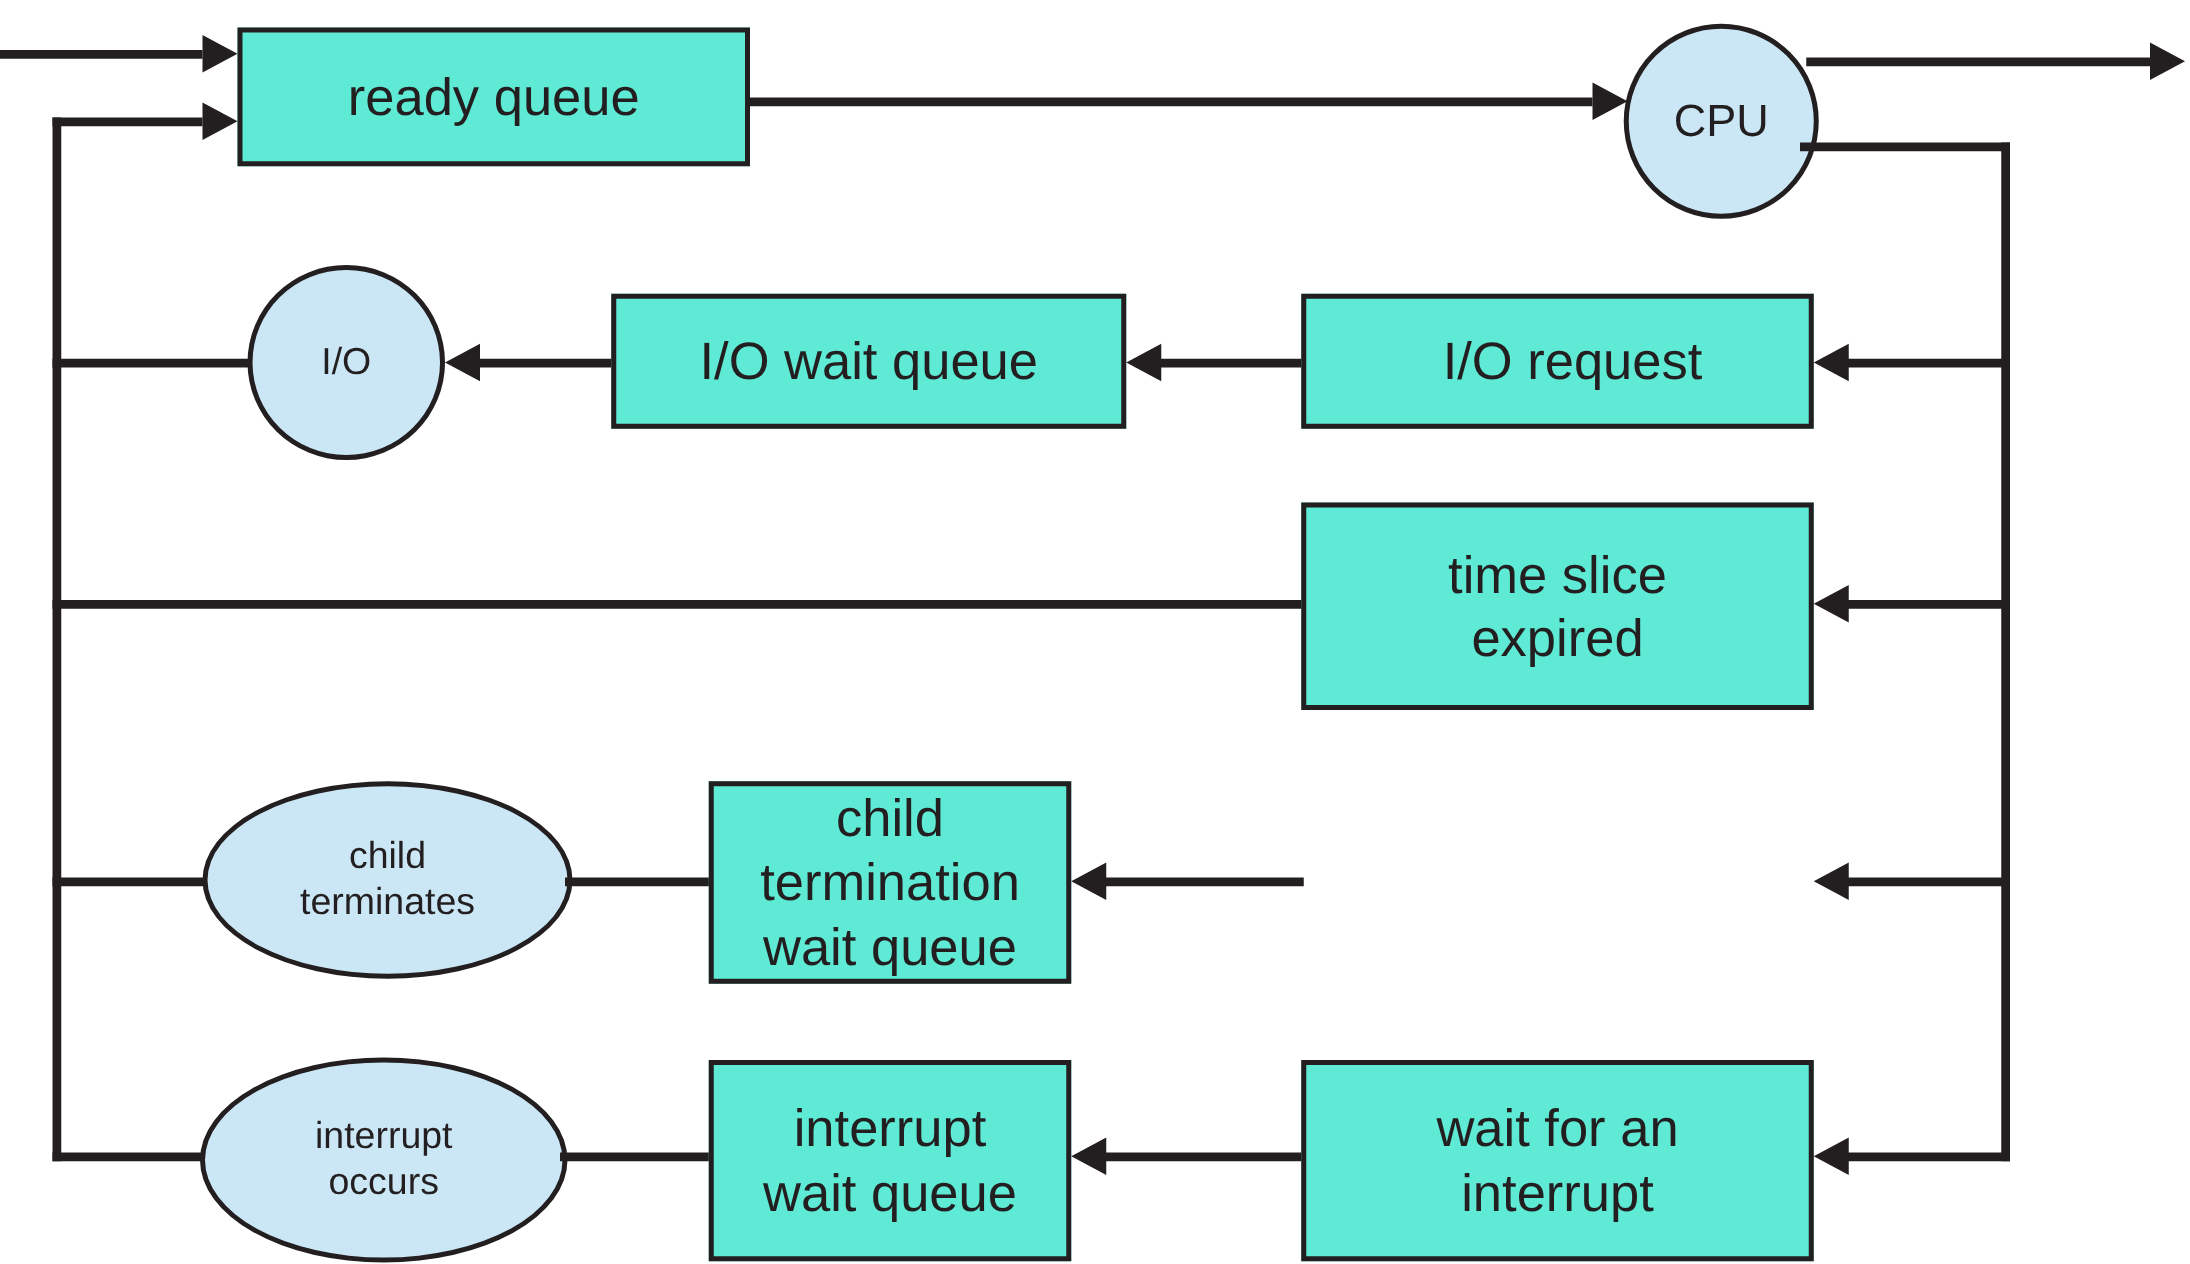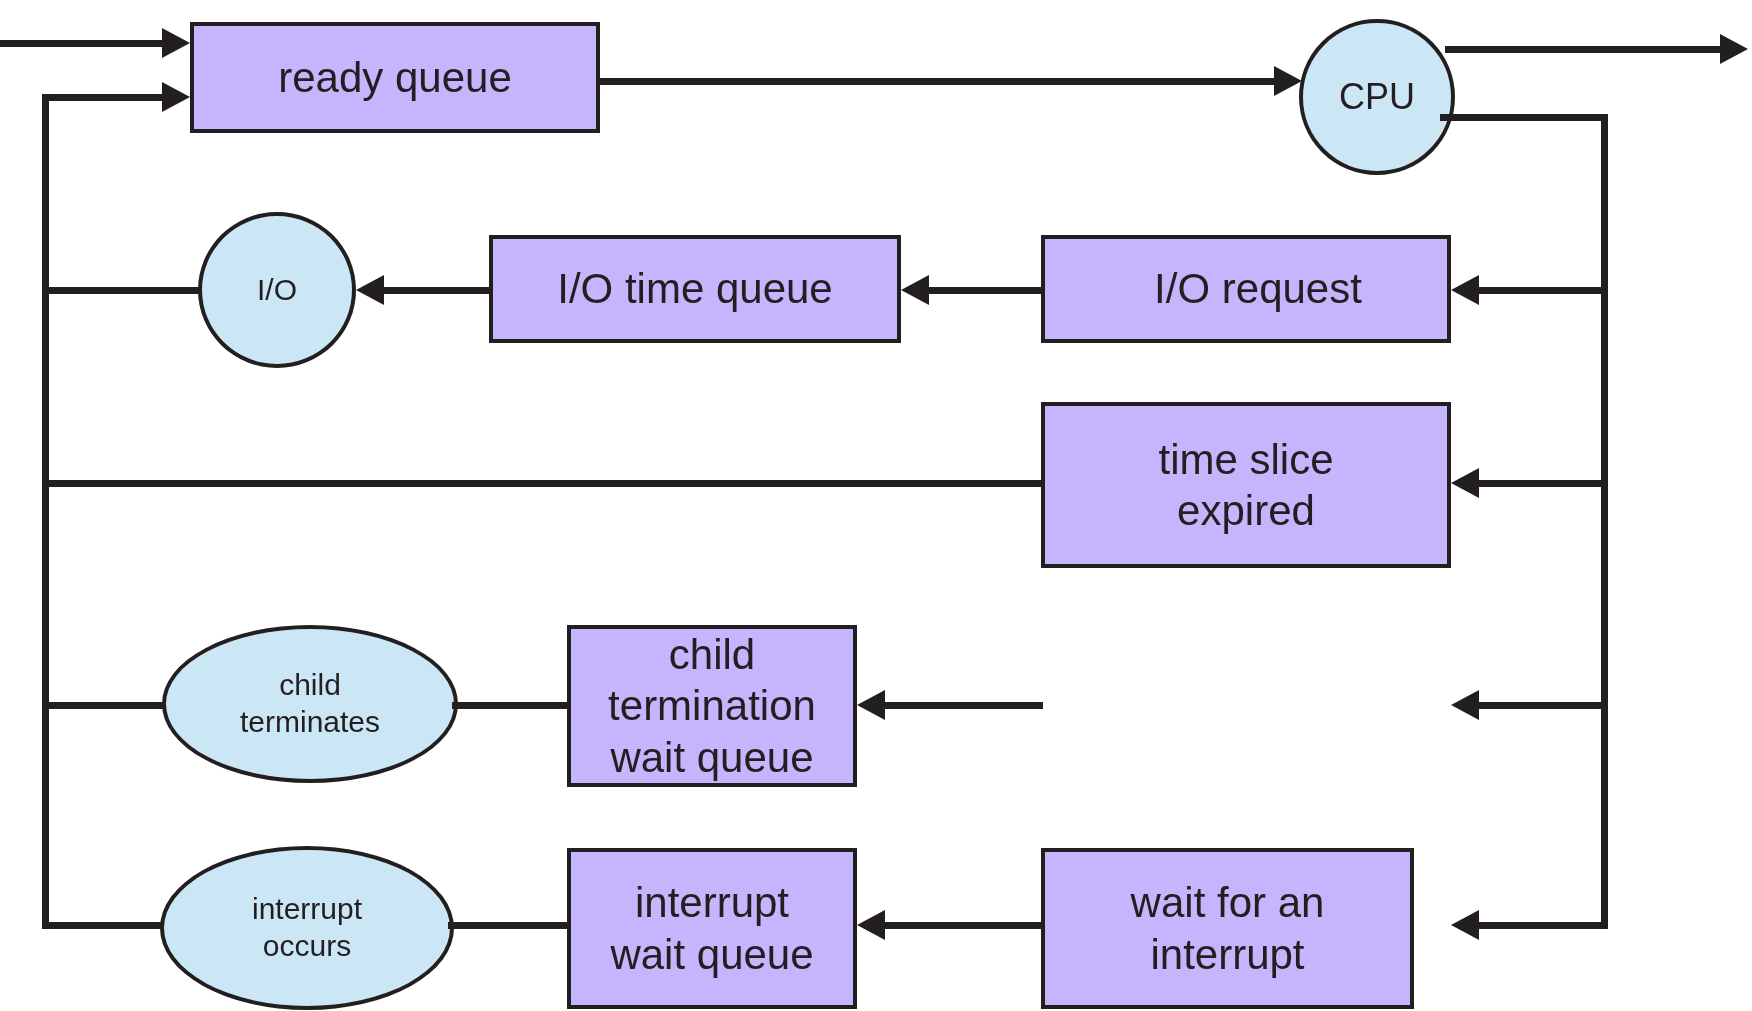--- a/index.html
+++ b/index.html
@@ -12,21 +12,21 @@
     width: 1752px;
     height: 1011px;
     background: #ffffff;
     overflow: hidden;
     font-family: "Liberation Sans", "DejaVu Sans", sans-serif;
     color: #231f20;
   }
   .node-box {
     position: absolute;
     box-sizing: border-box;
-    background: #c4b5fd;
+    background: #5eead4;
     border: 4px solid #231f20;
     display: flex;
     align-items: center;
     justify-content: center;
     text-align: center;
     font-size: 42px;
     line-height: 1.22;
     white-space: pre-line;
     color: #231f20;
   }
@@ -98,21 +98,21 @@
 
   <div class="hline" style="left:1440px; top:114px; width:168px;"></div>
 
   <div class="hline" style="left:42px; top:287px; width:160px;"></div>
 
   <div class="node-oval" style="left:198px; top:212px; width:158px; height:156px;">I/O</div>
 
   <div class="ah-l" style="left:356px; top:275px;"></div>
   <div class="hline" style="left:382px; top:287px; width:108px;"></div>
 
-  <div class="node-box" style="left:489px; top:235px; width:412px; height:108px;">I/O time queue</div>
+  <div class="node-box" style="left:489px; top:235px; width:412px; height:108px;">I/O wait queue</div>
 
   <div class="ah-l" style="left:901px; top:275px;"></div>
   <div class="hline" style="left:927px; top:287px; width:116px;"></div>
 
   <div class="node-box" style="left:1041px; top:235px; width:410px; height:108px;padding-left:24px;">I/O request</div>
 
   <div class="ah-l" style="left:1451px; top:275px;"></div>
   <div class="hline" style="left:1477px; top:287px; width:131px;"></div>
 
   <div class="hline" style="left:42px; top:480px; width:1004px;"></div>
@@ -147,19 +147,19 @@
 occurs</div>
 
   <div class="hline" style="left:448px; top:922px; width:122px;"></div>
 
   <div class="node-box" style="left:567px; top:848px; width:290px; height:161px;">interrupt
 wait queue</div>
 
   <div class="ah-l" style="left:857px; top:910px;"></div>
   <div class="hline" style="left:883px; top:922px; width:160px;"></div>
 
-  <div class="node-box" style="left:1041px; top:848px; width:373px; height:161px;">wait for an
+  <div class="node-box" style="left:1041px; top:848px; width:410px; height:161px;">wait for an
 interrupt</div>
 
   <div class="ah-l" style="left:1451px; top:910px;"></div>
   <div class="hline" style="left:1477px; top:922px; width:131px;"></div>
 
 </div>
 
 </body></html>

